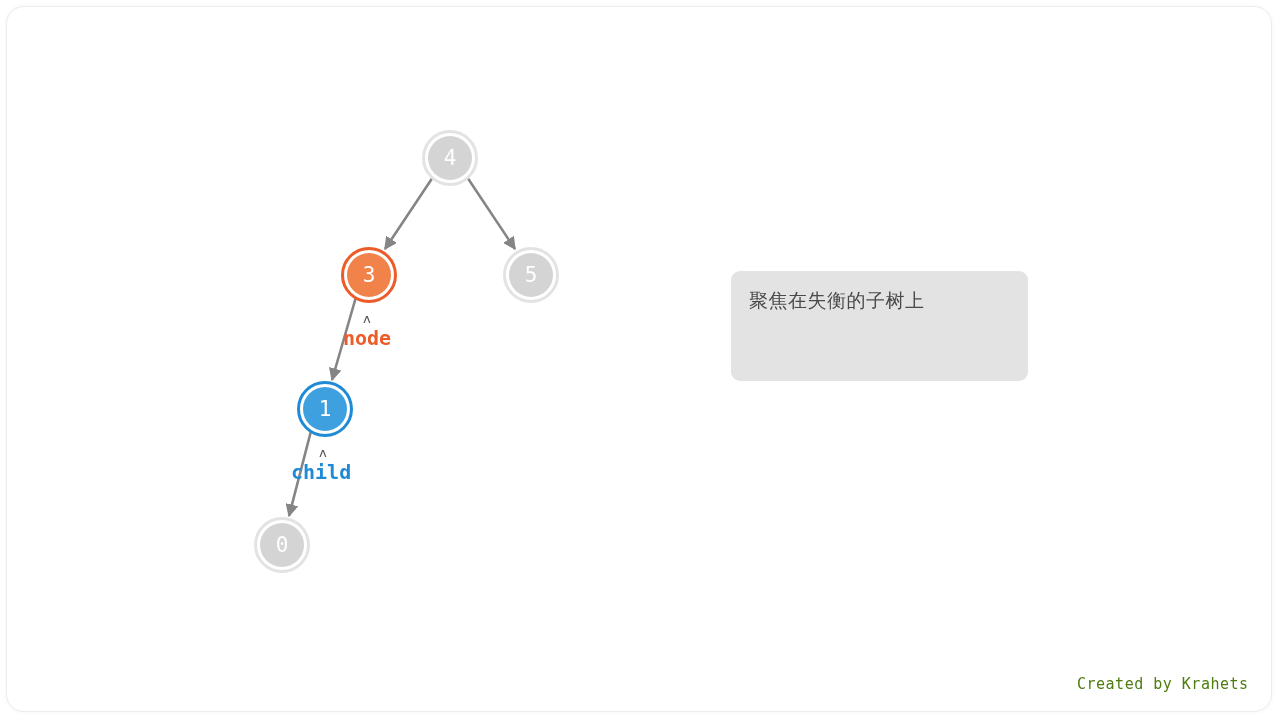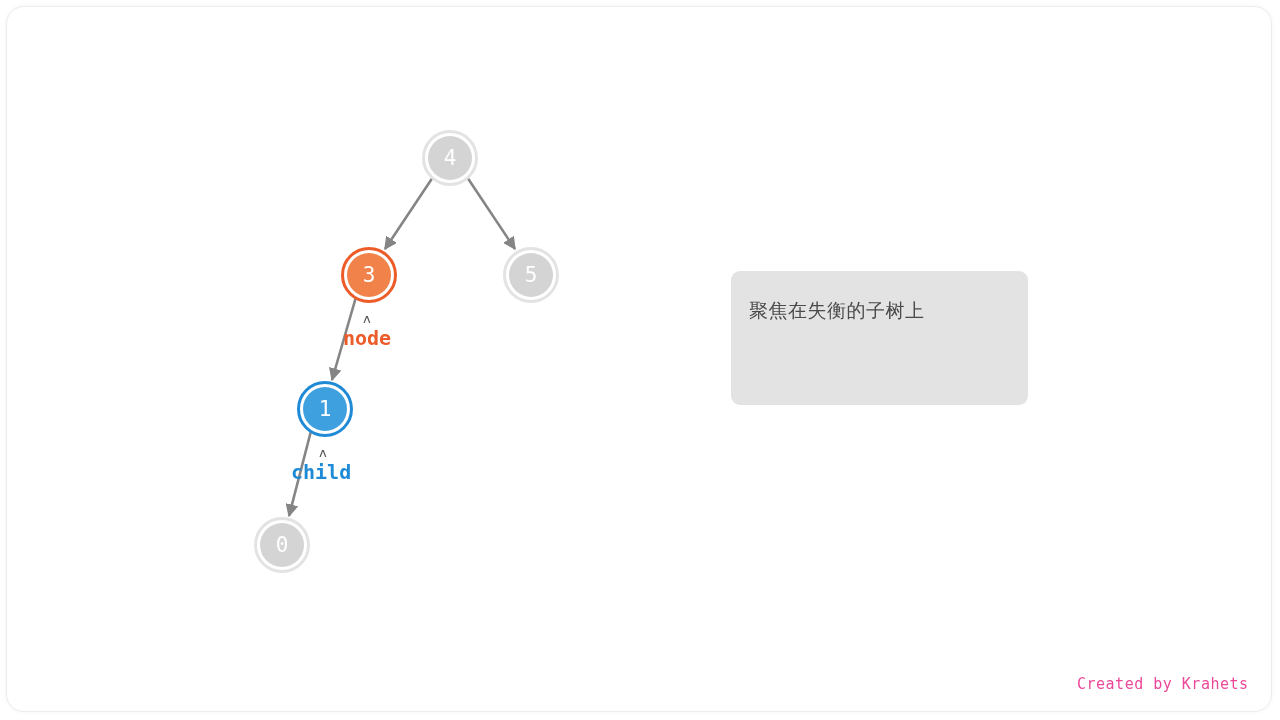--- a/index.html
+++ b/index.html
@@ -36,25 +36,25 @@
     position: absolute;
     left: 0;
     top: 0;
   }
   
   #annotation-box {
     position: absolute;
     left: 731px;
     top: 271px;
     width: 297px;
-    height: 134px;
+    height: 110px;
     box-sizing: border-box;
     background: #e3e3e3;
     border-radius: 9px;
-    padding: 22px 0 0 18px;
+    padding: 12px 0 0 18px;
   }
   .ann-line {
     font-family: "Liberation Sans", sans-serif;
     font-size: 19px;
     color: #4a4a4a;
     line-height: 35px;
     white-space: nowrap;
     letter-spacing: 0.5px;
   }
   .ann-code {
@@ -86,21 +86,21 @@
   #label-child { left: 291px; top: 460px; color: #1f8bd6; }
   #caret-child { left: 319px; top: 446px; }
 
   
   #footer-credit {
     position: absolute;
     left: 1077px;
     top: 675px;
     font-family: "DejaVu Sans Mono", monospace;
     font-size: 15px;
-    color: #ec4899;
+    color: #4d7c0f;
     letter-spacing: 0.5px;
     white-space: nowrap;
   }
   .node-text {
     font-family: "DejaVu Sans Mono", monospace;
     font-size: 21px;
     fill: #ffffff;
   }
 </style>
 </head>

